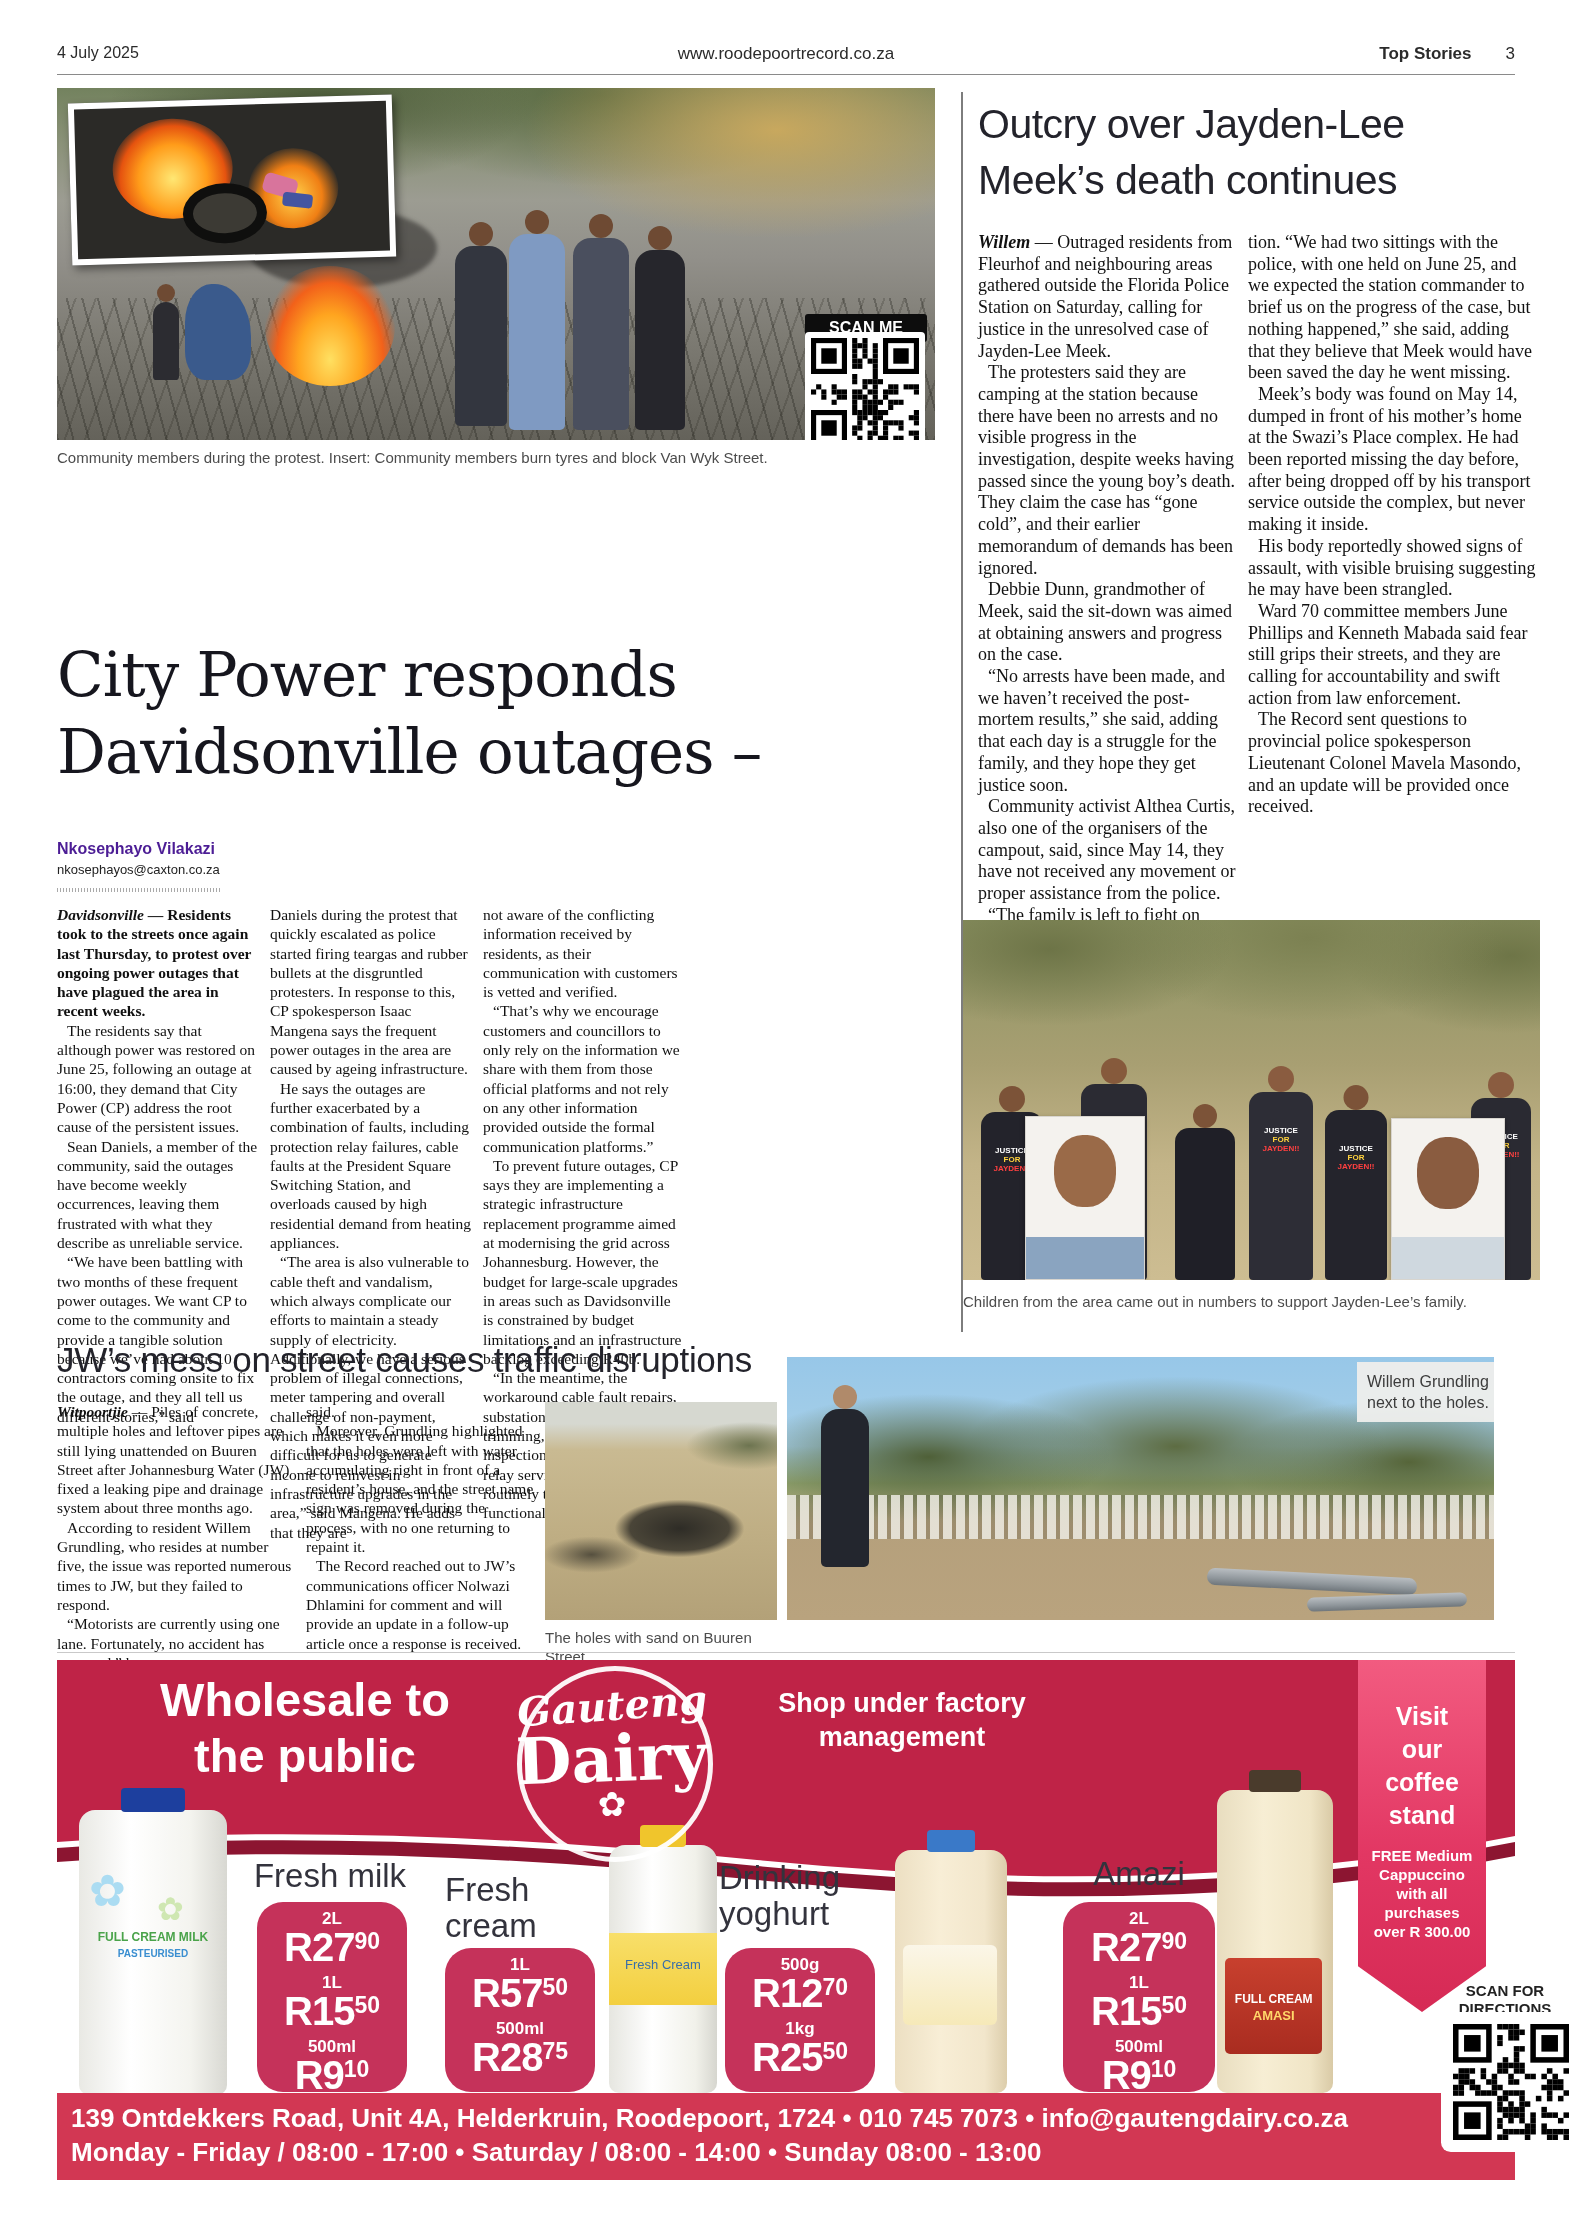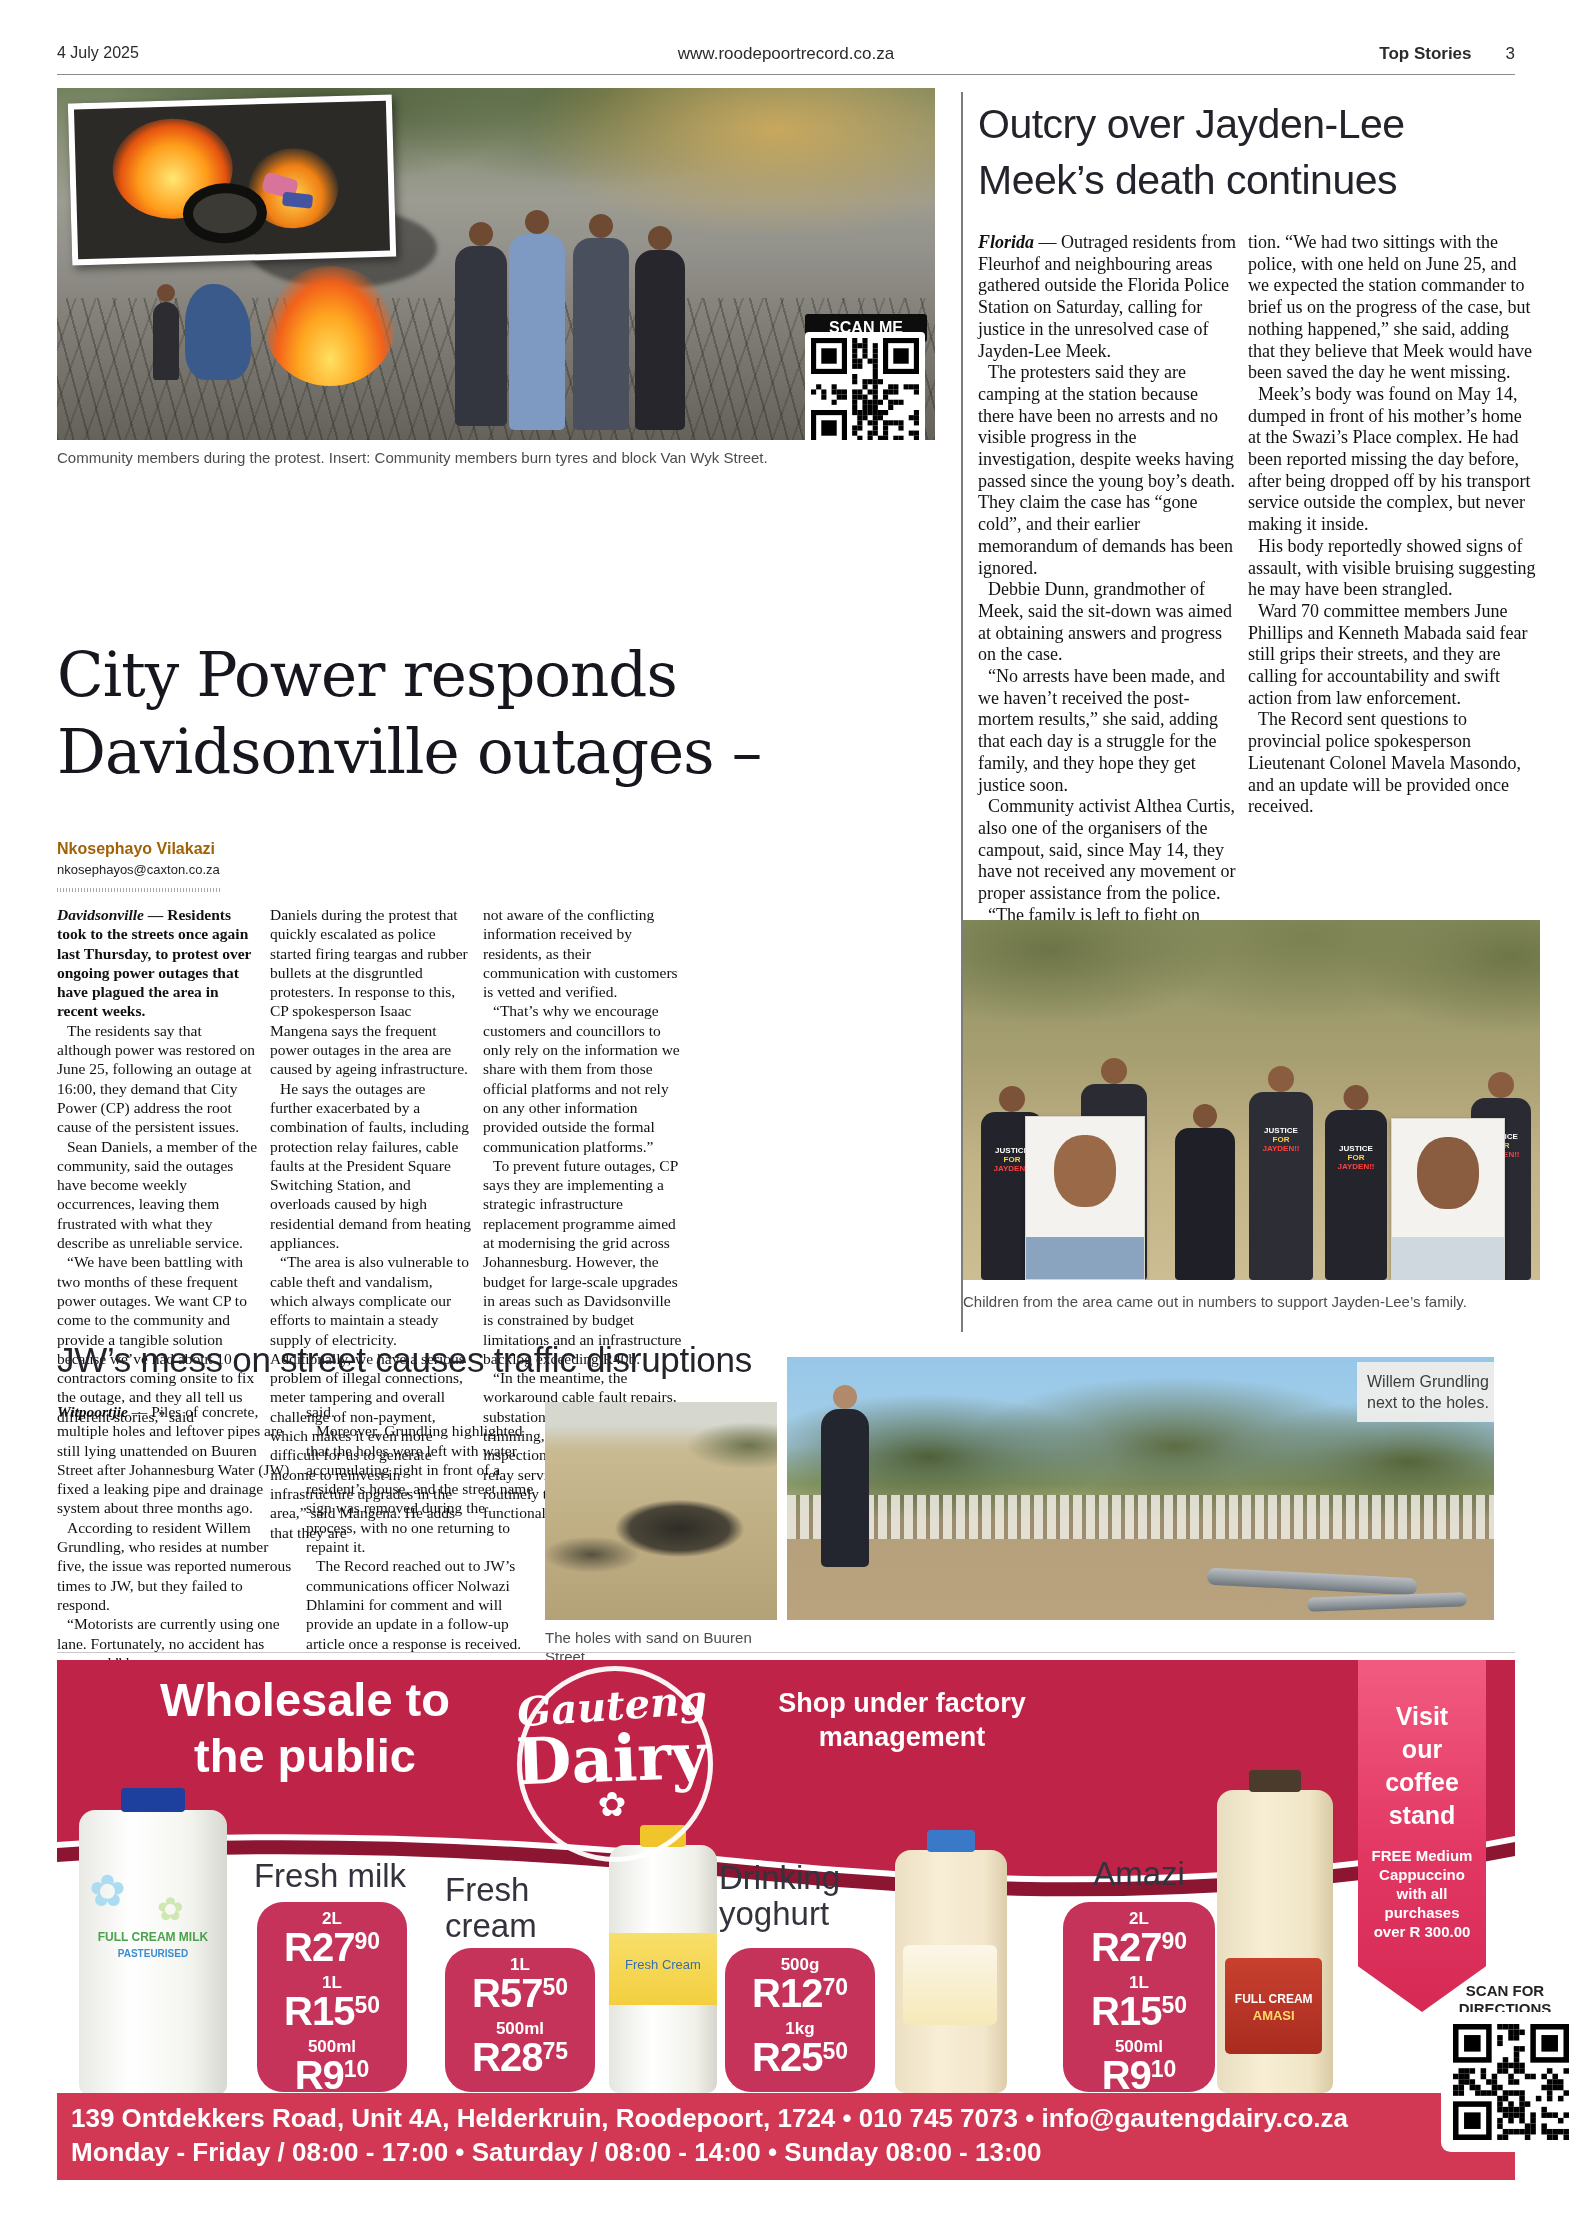--- a/index.html
+++ b/index.html
@@ -44,21 +44,21 @@
   .scanme-label{left:748px;top:210px;width:122px;height:28px;background:#0d0d0d;color:#fff;
      font-family:"Liberation Sans",sans-serif;font-weight:bold;font-size:16px;line-height:28px;text-align:center;border-radius:3px;margin-top:16px;}
   .qrbox{background:#fff;border-radius:4px;padding:6px;}
   .qr-photo{left:748px;top:244px;width:108px;height:108px;}
 
   .caption{font-family:"Liberation Sans",sans-serif;font-size:15px;line-height:19px;color:#4c4c4c;}
 
   
   .headline1{left:57px;top:636px;width:860px;font-family:"DejaVu Serif",serif;
      font-size:61px;line-height:77px;font-weight:500;color:#16161e;letter-spacing:-1px;}
-  .byline-name{left:57px;top:840px;font-family:"Liberation Sans",sans-serif;font-size:16px;font-weight:bold;color:#a16207;}
+  .byline-name{left:57px;top:840px;font-family:"Liberation Sans",sans-serif;font-size:16px;font-weight:bold;color:#4c1d95;}
   .byline-email{left:57px;top:862px;font-family:"Liberation Sans",sans-serif;font-size:13px;color:#222;}
   .hatch{height:4px;background:repeating-linear-gradient(90deg,#a9a9a9 0 1px, rgba(0,0,0,0) 1px 3px);}
 
   
   .col{font-size:15.5px;line-height:19.3px;color:#111;}
   .col p{margin:0;}
   .col p + p{text-indent:10px;}
   .lead .place{font-style:italic;font-weight:bold;}
   .a1 .lead{font-weight:bold;}
   .col2big{font-size:18px;line-height:21.7px;}
@@ -341,21 +341,21 @@
     <p>To prevent future outages, CP says they are implementing a strategic infrastructure replacement programme aimed at modernising the grid across Johannesburg. However, the budget for large-scale upgrades in areas such as Davidsonville is constrained by budget limitations and an infrastructure backlog exceeding R40b.</p>
     <p>“In the meantime, the workaround cable fault repairs, substation cleaning, vegetation trimming, mini substation inspections, and protection relay servicing continue routinely to keep the network functional,” says Mangena.</p>
   </div>
 
   <div class="abs vrule"></div>
   <div class="abs headline2">
     <div>Outcry over Jayden-Lee</div>
     <div>Meek’s death continues</div>
   </div>
   <div class="abs col col2big" style="left:978px;top:232px;width:258px;">
-    <p class="lead"><span class="place">Florida</span><span> — Outraged residents from Fleurhof and neighbouring areas gathered outside the Florida Police Station on Saturday, calling for justice in the unresolved case of Jayden-Lee Meek.</span></p>
+    <p class="lead"><span class="place">Willem</span><span> — Outraged residents from Fleurhof and neighbouring areas gathered outside the Florida Police Station on Saturday, calling for justice in the unresolved case of Jayden-Lee Meek.</span></p>
     <p>The protesters said they are camping at the station because there have been no arrests and no visible progress in the investigation, despite weeks having passed since the young boy’s death. They claim the case has “gone cold”, and their earlier memorandum of demands has been ignored.</p>
     <p>Debbie Dunn, grandmother of Meek, said the sit-down was aimed at obtaining answers and progress on the case.</p>
     <p>“No arrests have been made, and we haven’t received the post-mortem results,” she said, adding that each day is a struggle for the family, and they hope they get justice soon.</p>
     <p>Community activist Althea Curtis, also one of the organisers of the campout, said, since May 14, they have not received any movement or proper assistance from the police.</p>
     <p>“The family is left to fight on their own. The last update we received was that they are at the ‘advanced stages’ of the investiga-</p>
   </div>
   <div class="abs col col2big" style="left:1248px;top:232px;width:290px;">
     <p>tion. “We had two sittings with the police, with one held on June 25, and we expected the station commander to brief us on the progress of the case, but nothing happened,” she said, adding that they believe that Meek would have been saved the day he went missing.</p>
     <p>Meek’s body was found on May 14, dumped in front of his mother’s home at the Swazi’s Place complex. He had been reported missing the day before, after being dropped off by his transport service outside the complex, but never making it inside.</p>
     <p>His body reportedly showed signs of assault, with visible bruising suggesting he may have been strangled.</p>

